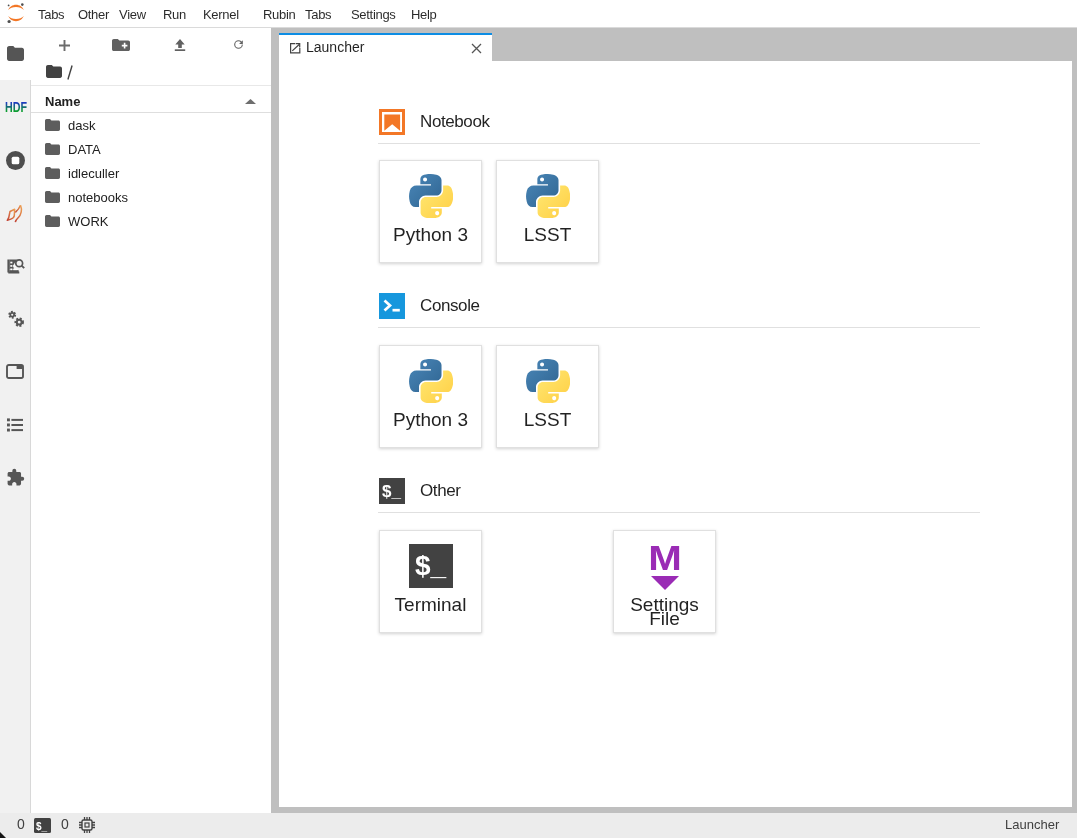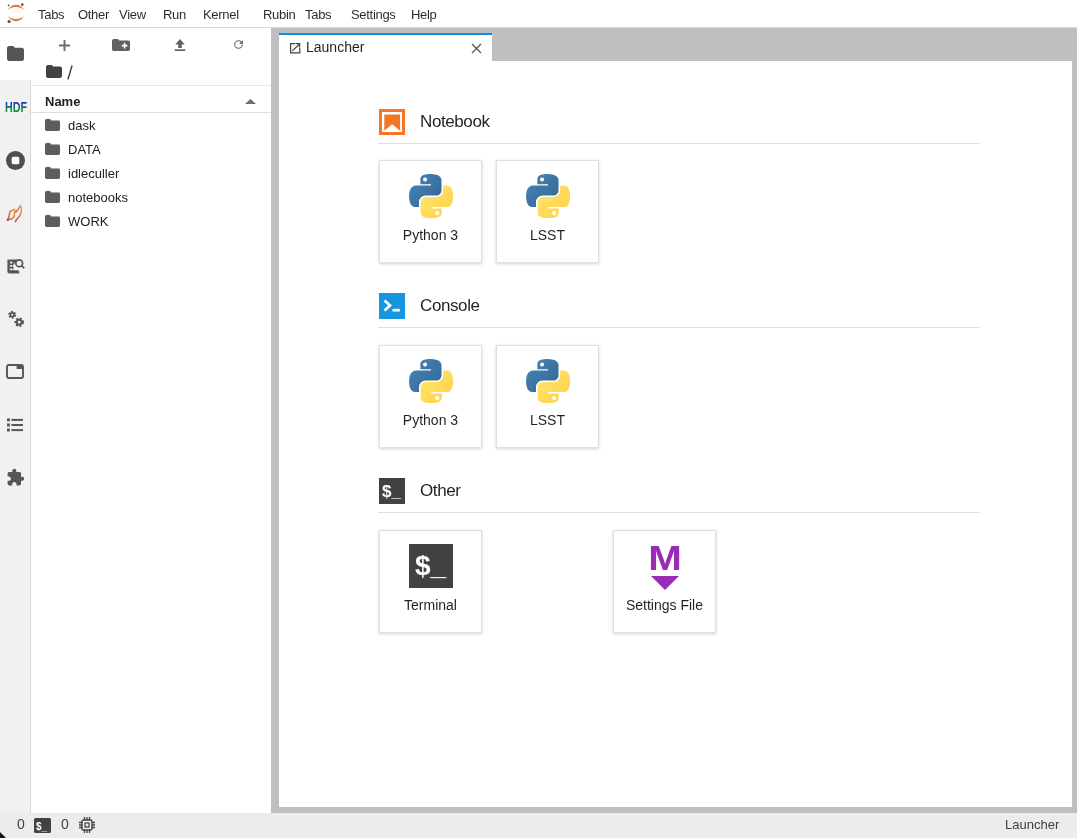--- a/index.html
+++ b/index.html
@@ -19,21 +19,21 @@
 .listrow .fico{position:absolute;left:14px;top:5px;}
 .listrow .n{position:absolute;left:37px;top:4px;font-size:13px;color:#212121;text-align:right;}
 #splitter{left:271px;top:28px;width:8px;height:785px;background:#bfbfbf;}
 #dock{left:279px;top:28px;width:798px;height:785px;background:#bfbfbf;}
 #tab{position:absolute;left:0;top:5px;width:213px;height:28px;background:#fff;border-top:2px solid #0d8de4;box-sizing:border-box;}
 #tab .label{position:absolute;left:27px;top:4px;font-size:14px;color:rgba(0,0,0,.87);}
 #content{position:absolute;left:0;top:33px;width:793px;height:746px;background:#fff;}
 .sectitle{position:absolute;font-size:17px;letter-spacing:-0.4px;line-height:20px;color:rgba(0,0,0,.87);}
 .hr{position:absolute;height:1px;background:#e0e0e0;width:602px;left:99px;}
 .card{position:absolute;width:101px;height:101px;background:#fff;border:1px solid #e0e0e0;box-shadow:0 1px 3px rgba(0,0,0,.18);}
-.card .lbl{position:absolute;left:0;width:101px;top:67px;text-align:center;font-size:14px;color:rgba(0,0,0,.87);line-height:14px;}
+.card .lbl{position:absolute;left:0;width:101px;top:67px;text-align:center;font-size:19px;color:rgba(0,0,0,.87);line-height:14px;}
 .card .ic{position:absolute;left:0;right:0;top:12px;text-align:center;}
 .card .ic svg{display:inline-block;}
 #statusbar{left:0;top:813px;width:1077px;height:25px;background:#ececec;font-size:13px;color:#404040;}
 svg{display:block;}
 .card .ic svg, .menuitem svg{display:inline-block;}
 </style>
 </head>
 <body>
 
 <div id="menubar" class="abs">

